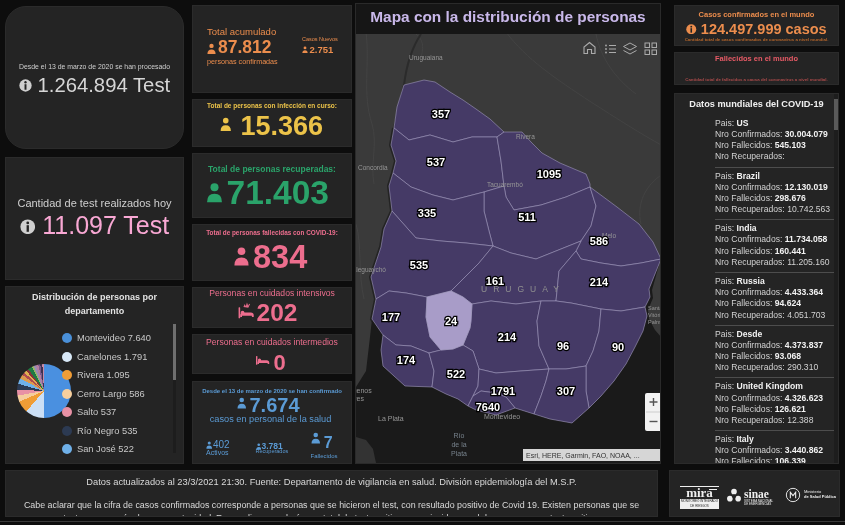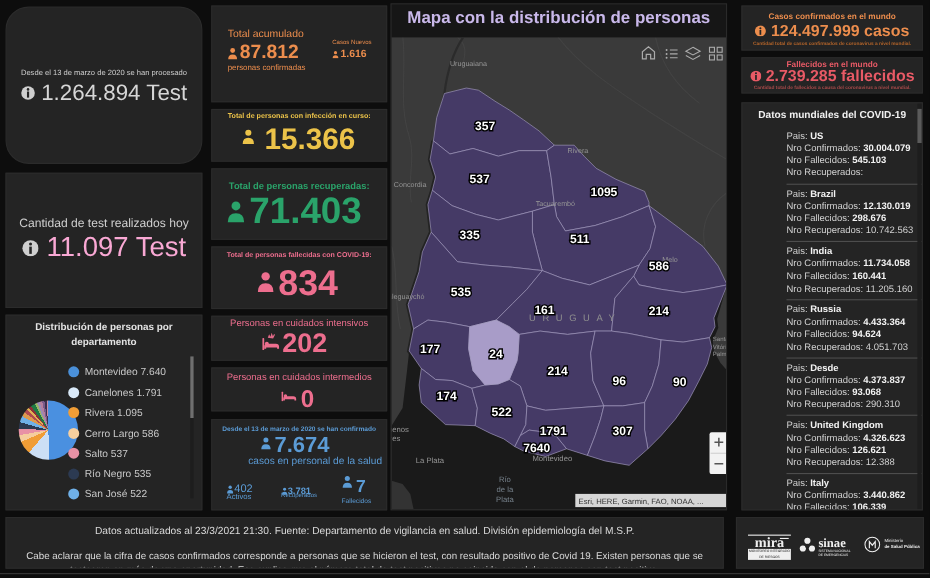--- a/index.html
+++ b/index.html
@@ -58,21 +58,21 @@
       <circle cx="9" cy="6" r="4.6" fill="#ec8d4d"></circle>
       <path d="M0.5 23q0-9.5 8.5-9.5t8.5 9.5z" fill="#ec8d4d"></path>
     </svg>
   <div class="abs" style="left:25px;top:33px;font-size:17.5px;font-weight:bold;">87.812</div>
   <div class="abs" style="left:14px;top:51.5px;font-size:7.2px;">personas confirmadas</div>
   <div class="abs" style="left:109px;top:30.6px;font-size:5.5px;">Casos Nuevos</div>
   <svg class="abs" style="left:109px;top:39.8px;" width="6" height="7.5" viewBox="0 0 18 24">
       <circle cx="9" cy="6" r="4.6" fill="#ec8d4d"></circle>
       <path d="M0.5 23q0-9.5 8.5-9.5t8.5 9.5z" fill="#ec8d4d"></path>
     </svg>
-  <div class="abs" style="left:116.5px;top:38.5px;font-size:9.5px;font-weight:bold;">1.616</div>
+  <div class="abs" style="left:116.5px;top:38.5px;font-size:9.5px;font-weight:bold;">2.751</div>
 </div>
 
 <div class="tile" style="left:192px;top:99px;width:160px;height:48px;color:#ecc349;">
   <div class="abs ctr" style="top:3.4px;font-size:6.5px;font-weight:bold;">Total de personas con infección en curso:</div>
   <svg class="abs" style="left:26px;top:16.5px;" width="13.5" height="14.5" viewBox="0 0 18 24">
       <circle cx="9" cy="6" r="4.6" fill="#ecc349"></circle>
       <path d="M0.5 23q0-9.5 8.5-9.5t8.5 9.5z" fill="#ecc349"></path>
     </svg>
   <div class="abs" style="left:47.5px;top:12.9px;font-size:27px;font-weight:bold;">15.366</div>
 </div>
@@ -120,21 +120,21 @@
   <div class="abs" style="left:80.5px;top:17px;font-size:22px;font-weight:bold;">0</div>
 </div>
 
 <div class="tile" style="left:192px;top:381px;width:160px;height:83px;color:#5b9bd5;">
   <div class="abs ctr" style="top:5.8px;font-size:6px;font-weight:bold;">Desde el 13 de marzo de 2020 se han confirmado</div>
   <svg class="abs" style="left:42.5px;top:14.8px;" width="11.5" height="12" viewBox="0 0 18 24">
       <circle cx="9" cy="6" r="4.6" fill="#5b9bd5"></circle>
       <path d="M0.5 23q0-9.5 8.5-9.5t8.5 9.5z" fill="#5b9bd5"></path>
     </svg>
   <div class="abs" style="left:56.5px;top:12.9px;font-size:20px;font-weight:bold;">7.674</div>
-  <div class="abs" style="left:0;width:155px;text-align:center;top:32.7px;font-size:9.2px;margin-left:16px;">casos en personal de la salud</div>
+  <div class="abs" style="left:0;width:155px;text-align:center;top:32.7px;font-size:9.2px;">casos en personal de la salud</div>
   <svg class="abs" style="left:12.5px;top:59px;" width="6.5" height="8" viewBox="0 0 18 24">
       <circle cx="9" cy="6" r="4.6" fill="#5b9bd5"></circle>
       <path d="M0.5 23q0-9.5 8.5-9.5t8.5 9.5z" fill="#5b9bd5"></path>
     </svg>
   <div class="abs" style="left:20px;top:58.4px;font-size:10px;font-weight:normal;">402</div>
   <div class="abs" style="left:13px;top:66.6px;font-size:7px;">Activos</div>
   <svg class="abs" style="left:62.5px;top:60.5px;" width="5.5" height="7" viewBox="0 0 18 24">
       <circle cx="9" cy="6" r="4.6" fill="#5b9bd5"></circle>
       <path d="M0.5 23q0-9.5 8.5-9.5t8.5 9.5z" fill="#5b9bd5"></path>
     </svg>
@@ -271,26 +271,20 @@
     <svg width="10.5" height="10.5" viewBox="0 0 20 20" style="display:inline-block;vertical-align:-0.5px">
         <circle cx="10" cy="10" r="9.5" fill="#ec8d4d"></circle>
         <rect x="8.5" y="8" width="3" height="8.5" fill="#242424"></rect>
         <circle cx="10" cy="5" r="1.8" fill="#242424"></circle>
       </svg> 124.497.999 casos</div>
   <div class="abs ctr" style="top:31.8px;font-size:4.4px;font-weight:bold;color:#b5652a;">Cantidad total de casos confirmados de coronavirus a nivel mundial.</div>
 </div>
 
 <div class="tile" style="left:674px;top:52px;width:165px;height:33px;color:#e85a66;">
   <div class="abs ctr" style="top:2px;font-size:7.5px;font-weight:bold;">Fallecidos en el mundo</div>
-  <div class="abs ctr" style="top:9.5px;font-size:14.5px;font-weight:bold;">
-    <svg width="10.5" height="10.5" viewBox="0 0 20 20" style="display:inline-block;vertical-align:-0.5px">
-        <circle cx="10" cy="10" r="9.5" fill="#e85a66"></circle>
-        <rect x="8.5" y="8" width="3" height="8.5" fill="#242424"></rect>
-        <circle cx="10" cy="5" r="1.8" fill="#242424"></circle>
-      </svg> 2.739.285 fallecidos</div>
   <div class="abs ctr" style="top:25px;font-size:4.4px;font-weight:bold;color:#a94a4a;">Cantidad total de fallecidos a causa del coronavirus a nivel mundial.</div>
 </div>
 
 <div class="tile" style="left:674px;top:93px;width:165px;height:371px;overflow:hidden;">
   <div class="abs ctr" style="top:5.5px;color:#f0f0f0;font-size:9.2px;font-weight:bold;">Datos mundiales del COVID-19</div>
   <div style="position:absolute;left:8px;top:20.8px;width:153px;color:#d2d2d2;font-size:8.6px;line-height:11.2px;margin-left:32px;">
     <div style="padding:3px 0 3.9px 0;">
       <div>Pais: <b style="color:#f2f2f2">US</b></div>
       <div>Nro Confirmados: <b style="color:#f2f2f2">30.004.079</b></div>
       <div>Nro Fallecidos: <b style="color:#f2f2f2">545.103</b></div>

